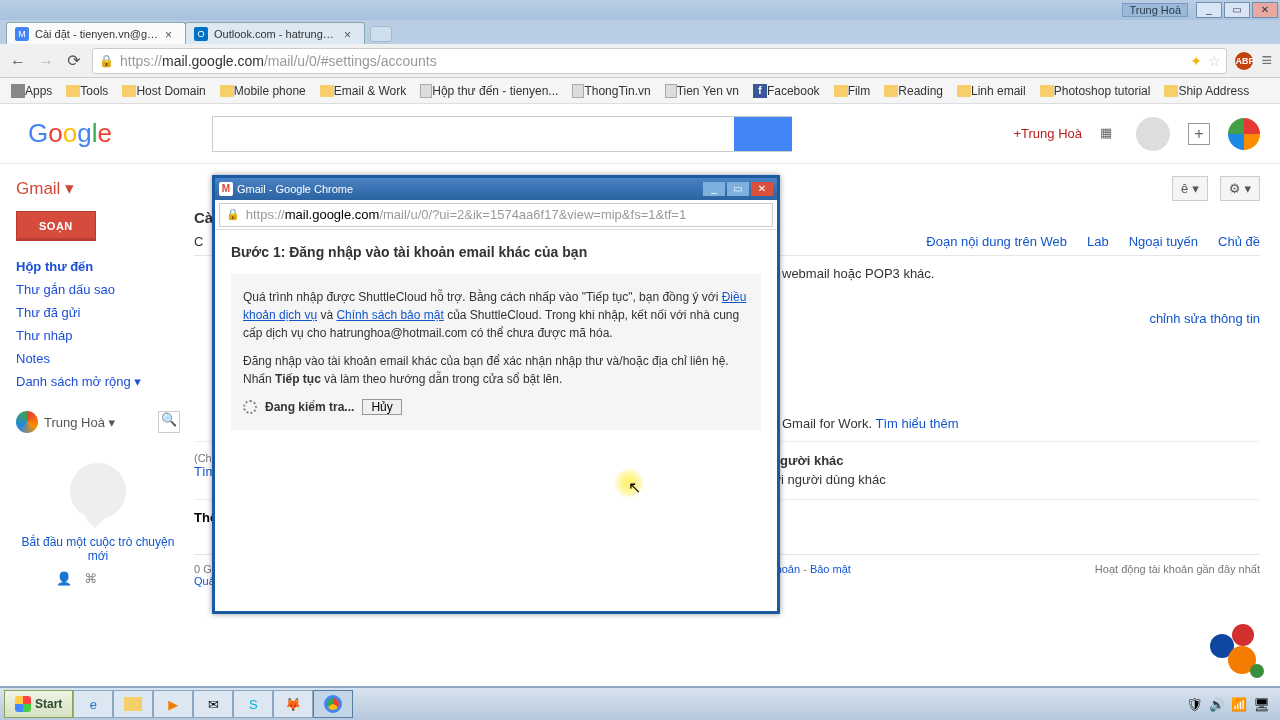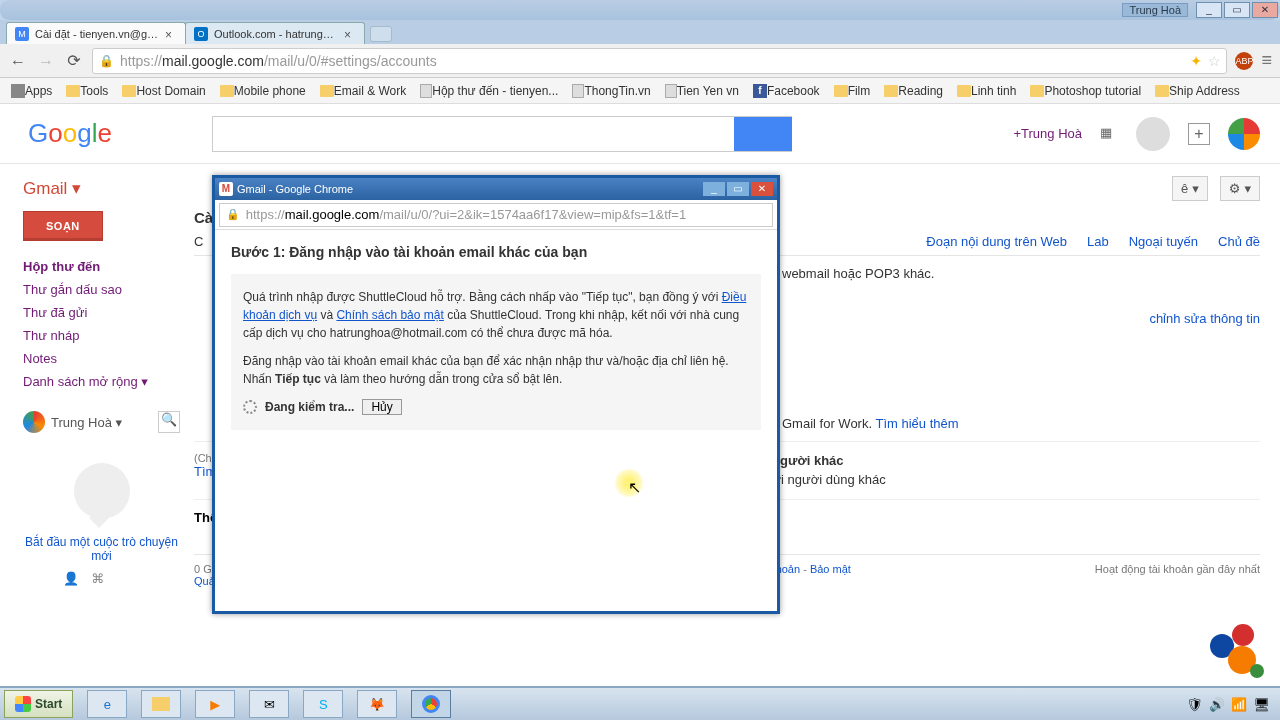--- a/index.html
+++ b/index.html
@@ -1,19 +1,19 @@
 <!DOCTYPE html>
 <html><head>
 <meta charset="utf-8">
 <style>
 * { margin: 0; padding: 0; box-sizing: border-box; font-family: Arial, sans-serif; }
 body { width: 1280px; height: 720px; overflow: hidden; background: #c0d5eb; font-size: 13px; }
 
 
-.win-titlebar { height: 20px; background: linear-gradient(#b9cde3,#a8c2de); display: flex; align-items: center; justify-content: flex-end; padding: 0 2px; gap: 4px; border-radius: 9px; }
+.win-titlebar { height: 20px; background: linear-gradient(#b9cde3,#a8c2de); display: flex; align-items: center; justify-content: flex-end; padding: 0 2px; gap: 4px; }
 .win-titlebar .btn-group { display: flex; gap: 2px; margin-left: 4px;}
 .win-user { background: #9ab8d8; border: 1px solid #7a9ac2; padding: 0 6px; font-size: 11px; color: #2a3a4a; }
 .win-btn { width: 26px; height: 16px; background: #d7e5f4; border: 1px solid #6f8fae; color: #334; font-size: 10px; text-align: center; line-height: 14px; }
 .win-btn.close { background: #e9a9a0; }
 
 
 .tab-strip { height: 24px; background: #b9cde4; display: flex; align-items: flex-end; padding-left: 6px; }
 .tab { height: 22px; background: #fafafa; border: 1px solid #8aa; border-bottom: none; border-radius: 3px 3px 0 0; display: flex; align-items: center; padding: 0 8px; gap: 6px; font-size: 11px; max-width: 180px; margin-right: -1px; color: #333; }
 .tab:not(.active) { background: #dce8f2; }
 .tab .favicon { width: 14px; height: 14px; background: #4285f4; border-radius: 2px; font-size: 9px; color: #fff; text-align:center; line-height:14px;}
@@ -21,21 +21,21 @@
 .tab .close { width: 12px; height: 12px; font-size: 12px; color: #555; }
 .newtab { width: 22px; height: 16px; background: #cedeec; border: 1px solid #a7bac9; border-radius: 3px; margin-left: 6px; margin-bottom: 2px;}
 
 
 .addr-row { height: 34px; background: #f0f0f0; border-bottom: 1px solid #ccc; display: flex; align-items: center; padding: 0 8px; gap: 8px; }
 .nav-btn { width: 20px; height: 20px; color: #555; font-size: 16px; text-align: center; }
 .addr-box { flex: 1; height: 26px; background: #fff; border: 1px solid #ccc; border-radius: 3px; display: flex; align-items: center; padding: 0 6px; gap: 6px; font-size: 14px; color: #333; }
 .addr-box .lock { color: #4caf50; font-size: 12px; }
 .addr-box .url-gray { color: #999; }
 .addr-ext { width: 18px; height: 18px; }
-.ext-abp { background:#c2410c; color:#fff; font-size:9px; font-weight:400; border-radius:50%; text-align:center; line-height:18px;}
+.ext-abp { background:#c2410c; color:#fff; font-size:9px; font-weight:700; border-radius:50%; text-align:center; line-height:18px;}
 .menu-lines { font-size:18px; color:#777; }
 
 
 .bk-bar { height: 26px; background: #f5f5f5; border-bottom: 1px solid #ddd; display: flex; align-items: center; padding: 0 6px; gap: 4px; font-size: 12px; color: #333; }
 .bk-item { display: flex; align-items: center; gap: 0; padding: 2px 5px; white-space:nowrap; }
 .bk-item .folder { width: 14px; height: 12px; background: #f7cf6a; border-radius: 1px; }
 .bk-item .grid { width:14px;height:14px;background:#888;}
 .bk-item .page {width:12px;height:14px;background:#ddd;border:1px solid #aaa;}
 .bk-item .fb {width:14px;height:14px;background:#3b5998;color:#fff;font-size:10px;text-align:center;line-height:14px;font-weight:700;}
 
@@ -43,32 +43,32 @@
 .gmail-area { position: relative; height: 614px; background: #fff; }
 
 
 .gm-header { height: 60px; border-bottom: 1px solid #e5e5e5; display:flex; align-items:center; padding:0 20px 0 28px; }
 .gm-logo { font-family: Georgia, serif; font-size: 26px; font-weight:400; }
 .gm-logo .b { color:#4285f4;} .gm-logo .r { color:#ea4335;} .gm-logo .y { color:#fbbc05;} .gm-logo .g { color:#34a853;}
 .gm-search { margin-left: 100px; width: 580px; height:36px; border:1px solid #ccc; border-right:none; display:flex;}
 .gm-search input { flex:1; border:none; padding:0 8px; font-size:14px;}
 .gm-search-btn { width:58px; background:#4285f4; }
 .gm-header-right { margin-left:auto; display:flex; align-items:center; gap:18px; color:#666; }
-.gm-plus { color:#701a75; font-size:13px;}
+.gm-plus { color:#b91c1c; font-size:13px;}
 .gm-apps { width:18px; height:18px; color:#666; }
 .gm-bell {width:34px;height:34px;background:#ddd;border-radius:50%;}
 .gm-plus-box {width:22px;height:22px;border:1px solid #999;text-align:center;line-height:20px;font-size:16px;}
 .gm-avatar {width:32px;height:32px;border-radius:50%;background:conic-gradient(#e53935 0 90deg,#fb8c00 90deg 180deg,#1e88e5 180deg 270deg,#43a047 270deg);}
 
 
 .gm-body { display:flex; height:554px; }
-.gm-sidebar { width:190px; padding:14px 10px 10px 23px; border-right:none; }
+.gm-sidebar { width:190px; padding:14px 10px 10px 16px; border-right:none; }
 .gmail-label { color:#d14836; font-size:17px; margin-bottom:12px;}
 .compose-btn { background:#d54b3d; color:#fff; border:1px solid #b93a2e; padding:8px 22px; font-size:11px; font-weight:700; letter-spacing:0.5px; box-shadow:inset 0 -2px 0 rgba(0,0,0,0.15);}
-.side-list { margin-top:14px; font-size:13px; color:#701a75; }
+.side-list { margin-top:14px; font-size:13px; color:#1d4ed8; }
 .side-list div { padding:4px 0;}
 .side-list .bold { font-weight:700;}
 .side-user {margin-top:18px; display:flex; align-items:center; gap:6px; font-size:13px; color:#555;}
 .side-user .usr-av{width:22px;height:22px;border-radius:50%;background:conic-gradient(#e53935,#fb8c00,#1e88e5,#43a047);}
 .side-user .srch{margin-left:auto;width:22px;height:22px;border:1px solid #ccc;text-align:center;}
 .hangouts-area{margin-top:30px;text-align:center;color:#888;font-size:12px;}
 .hangouts-bubble{width:56px;height:56px;background:#eee;border-radius:50%;margin:0 auto 16px;position:relative;}
 .hangouts-bubble:after{content:'';position:absolute;bottom:-6px;left:18px;width:14px;height:14px;background:#eee;transform:rotate(45deg);}
 .hangouts-link{color:#15c;cursor:pointer;}
 .hangouts-bottom{display:flex;gap:12px;padding:8px 0 0 40px;color:#888;}
@@ -107,21 +107,21 @@
 .popup-panel a{color:#15c;text-decoration:underline;}
 .checking-row{display:flex;align-items:center;gap:8px;margin-top:10px;}
 .spinner{width:14px;height:14px;border:2px dotted #888;border-radius:50%;}
 .cancel-btn{border:1px solid #999;background:#efefef;padding:0 8px;font-size:12px;}
 
 
 .cursor-dot{position:absolute;left:399px;top:290px;width:30px;height:30px;background:radial-gradient(circle,#fff27a 20%,rgba(255,242,122,0.4) 60%,transparent 70%);border-radius:50%;pointer-events:none;}
 .cursor-arrow{position:absolute;left:413px;top:300px;font-size:16px;color:#000;pointer-events:none;}
 
 
-.taskbar { position:absolute; bottom:0; left:0; right:0; height:34px; background:linear-gradient(#d8e4ef,#b5c8dd); border-top:2px solid #8aa7c4; display:flex; align-items:center; padding:0 4px; gap:14px;}
+.taskbar { position:absolute; bottom:0; left:0; right:0; height:34px; background:linear-gradient(#d8e4ef,#b5c8dd); border-top:2px solid #8aa7c4; display:flex; align-items:center; padding:0 4px; gap:0;}
 .start-btn{height:28px;background:linear-gradient(#f0f4e6,#d5e0c0);border:1px solid #8aa35c;padding:0 10px;display:flex;align-items:center;gap:4px;font-size:12px;font-weight:700;color:#2c4a2c;}
 .start-btn .logo{width:16px;height:16px;background:conic-gradient(#f44 0 90deg,#4c4 90deg 180deg,#48f 180deg 270deg,#fc4 270deg);border-radius:3px;}
 .task-icon{width:40px;height:28px;border:1px solid #8aa7c4;background:#dce7f1;display:flex;align-items:center;justify-content:center;}
 .task-icon.active{background:#c3d6e8;border-color:#5a7da0;}
 .tray{margin-left:auto;display:flex;align-items:center;gap:6px;padding:0 6px;}
 
 
 .watermark{position:absolute;right:6px;bottom:38px;width:68px;height:60px;}
 .watermark .ball{position:absolute;border-radius:50%;}
 </style>
@@ -205,21 +205,21 @@
   <div class="bk-item">
       <span class="folder"></span>
       <span>Film</span>
     </div>
   <div class="bk-item">
       <span class="folder"></span>
       <span>Reading</span>
     </div>
   <div class="bk-item">
       <span class="folder"></span>
-      <span>Linh tinh</span>
+      <span>Linh email</span>
     </div>
   <div class="bk-item">
       <span class="folder"></span>
       <span>Photoshop tutorial</span>
     </div>
   <div class="bk-item">
       <span class="folder"></span>
       <span>Ship Address</span>
     </div>
 

